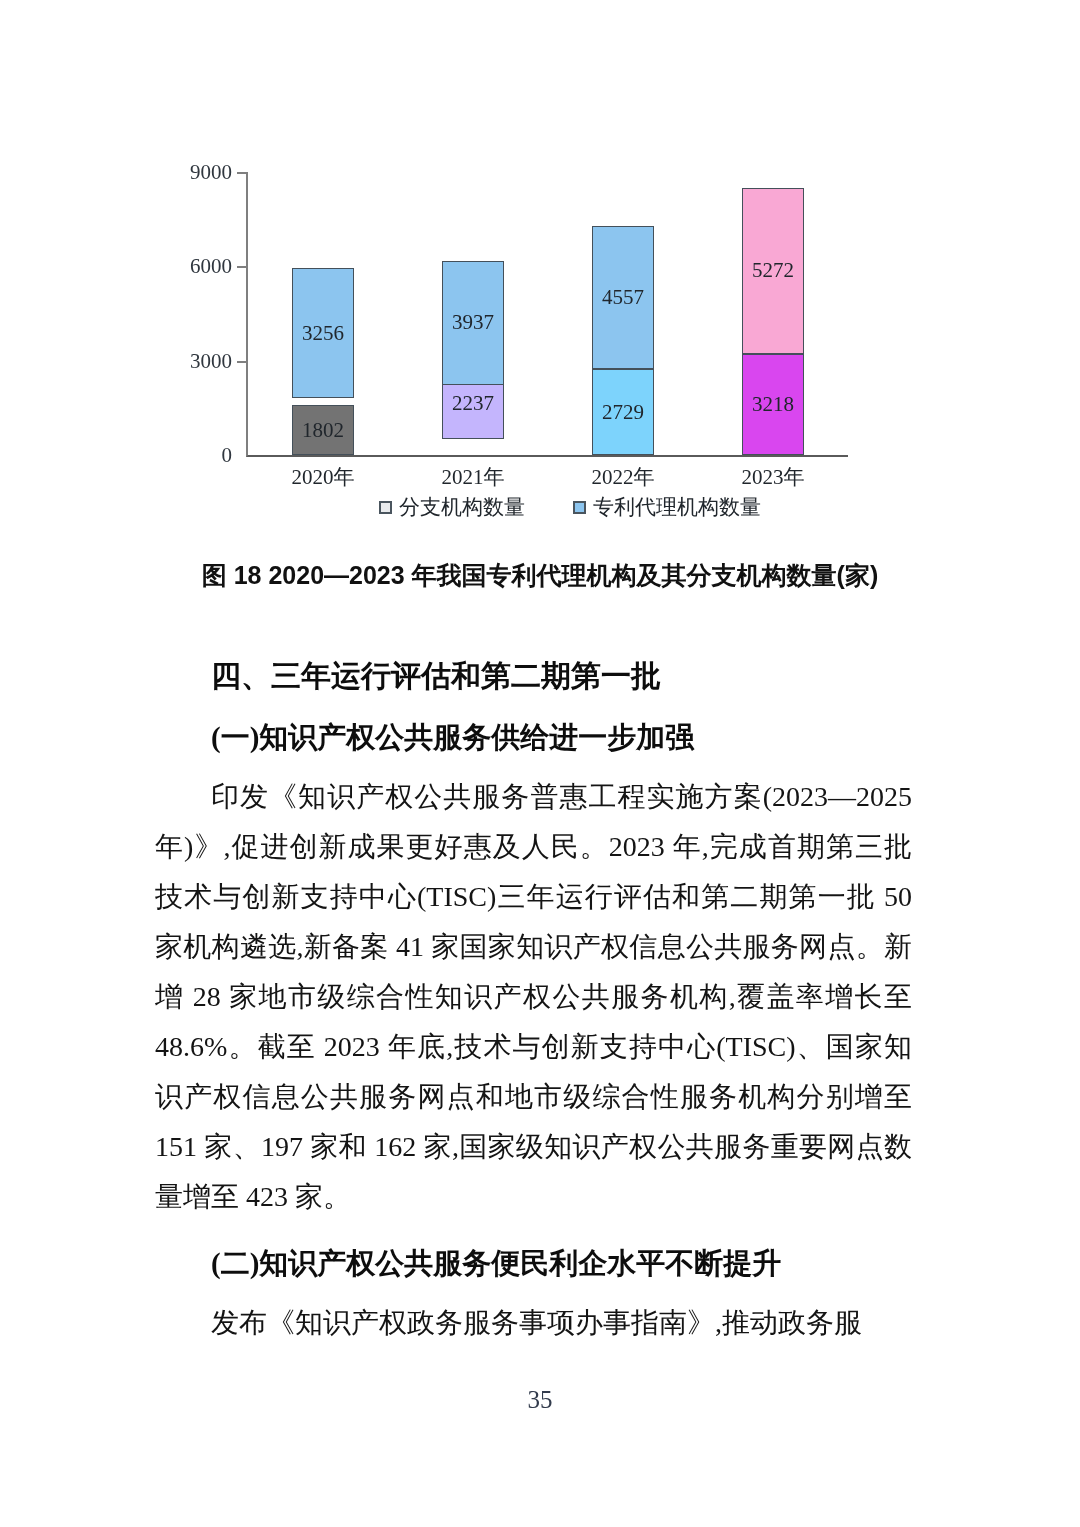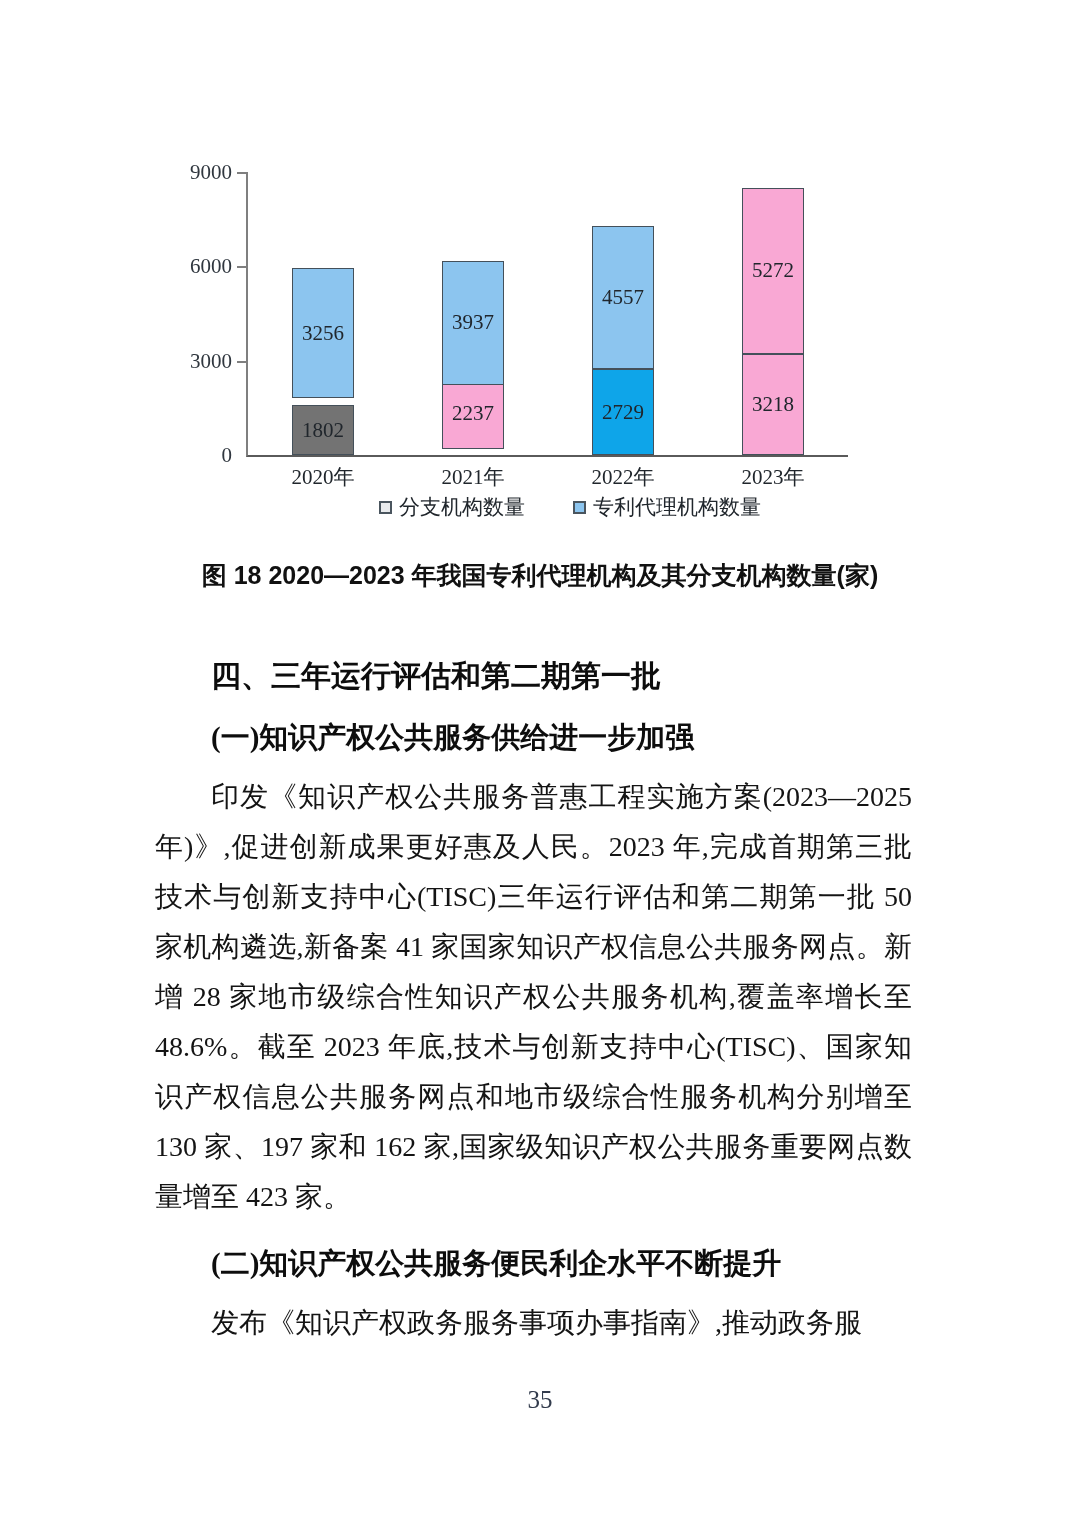--- a/index.html
+++ b/index.html
@@ -72,39 +72,39 @@
         <div class="bar" style="left: 44px;">
           <div class="seg" style="bottom: 0px; height: 50px; background: #737373; border-color: rgb(68, 80, 90);">
             <span class="segval">1802</span>
           </div>
           <div class="seg" style="bottom: 56.6629px; height: 130px; background: rgb(140, 197, 239); border-color: rgb(68, 80, 90);">
             <span class="segval">3256</span>
           </div>
         </div>
         <div class="xtick" style="left: 10px;">2020年</div>
         <div class="bar" style="left: 194px;">
-          <div class="seg" style="bottom: 6px; height: 70.3412px; background: #f9a8d4; border-color: rgb(68, 80, 90);">
+          <div class="seg" style="bottom: 16px; height: 70.3412px; background: #c4b5fd; border-color: rgb(68, 80, 90);">
             <span class="segval">2237</span>
           </div>
           <div class="seg" style="bottom: 70.3412px; height: 123.797px; background: rgb(140, 197, 239); border-color: rgb(68, 80, 90);">
             <span class="segval">3937</span>
           </div>
         </div>
         <div class="xtick" style="left: 160px;">2021年</div>
         <div class="bar" style="left: 344px;">
-          <div class="seg" style="bottom: 0px; height: 86px; background: #0ea5e9; border-color: rgb(68, 80, 90);">
+          <div class="seg" style="bottom: 0px; height: 86px; background: #7dd3fc; border-color: rgb(68, 80, 90);">
             <span class="segval">2729</span>
           </div>
           <div class="seg" style="bottom: 85.8119px; height: 143.292px; background: rgb(140, 197, 239); border-color: rgb(68, 80, 90);">
             <span class="segval">4557</span>
           </div>
         </div>
         <div class="xtick" style="left: 310px;">2022年</div>
         <div class="bar" style="left: 494px;">
-          <div class="seg" style="bottom: 0px; height: 101.188px; background: #f9a8d4; border-color: rgb(68, 80, 90);">
+          <div class="seg" style="bottom: 0px; height: 101.188px; background: #d946ef; border-color: rgb(68, 80, 90);">
             <span class="segval">3218</span>
           </div>
           <div class="seg" style="bottom: 101.188px; height: 165.775px; background: #f9a8d4; border-color: rgb(68, 80, 90);">
             <span class="segval">5272</span>
           </div>
         </div>
         <div class="xtick" style="left: 460px;">2023年</div>
       </div>
   </div>
 
@@ -117,20 +117,20 @@
         <span class="swatch" style="background: rgb(140, 197, 239);"></span>
         <span class="lg-label">专利代理机构数量</span>
       </div>
     </div>
 
   <p class="caption">图 18  2020—2023 年我国专利代理机构及其分支机构数量(家)</p>
 
   <div class="textcol">
     <h2 class="sec-h1">四、三年运行评估和第二期第一批</h2>
     <h3 class="sec-h3">(一)知识产权公共服务供给进一步加强</h3>
-    <p class="body-p">印发《知识产权公共服务普惠工程实施方案(2023—2025 年)》,促进创新成果更好惠及人民。2023 年,完成首期第三批技术与创新支持中心(TISC)三年运行评估和第二期第一批 50 家机构遴选,新备案 41 家国家知识产权信息公共服务网点。新增 28 家地市级综合性知识产权公共服务机构,覆盖率增长至 48.6%。截至 2023 年底,技术与创新支持中心(TISC)、国家知识产权信息公共服务网点和地市级综合性服务机构分别增至 130 家、197 家和 162 家,国家级知识产权公共服务重要网点数量增至 423 家。</p>
+    <p class="body-p">印发《知识产权公共服务普惠工程实施方案(2023—2025 年)》,促进创新成果更好惠及人民。2023 年,完成首期第三批技术与创新支持中心(TISC)三年运行评估和第二期第一批 50 家机构遴选,新备案 41 家国家知识产权信息公共服务网点。新增 28 家地市级综合性知识产权公共服务机构,覆盖率增长至 48.6%。截至 2023 年底,技术与创新支持中心(TISC)、国家知识产权信息公共服务网点和地市级综合性服务机构分别增至 151 家、197 家和 162 家,国家级知识产权公共服务重要网点数量增至 423 家。</p>
     <h3 class="sec-h3">(二)知识产权公共服务便民利企水平不断提升</h3>
     <p class="body-p">发布《知识产权政务服务事项办事指南》,推动政务服</p>
   </div>
 
   <div class="pagenum">35</div>
 
 </div>
 
 </body></html>

